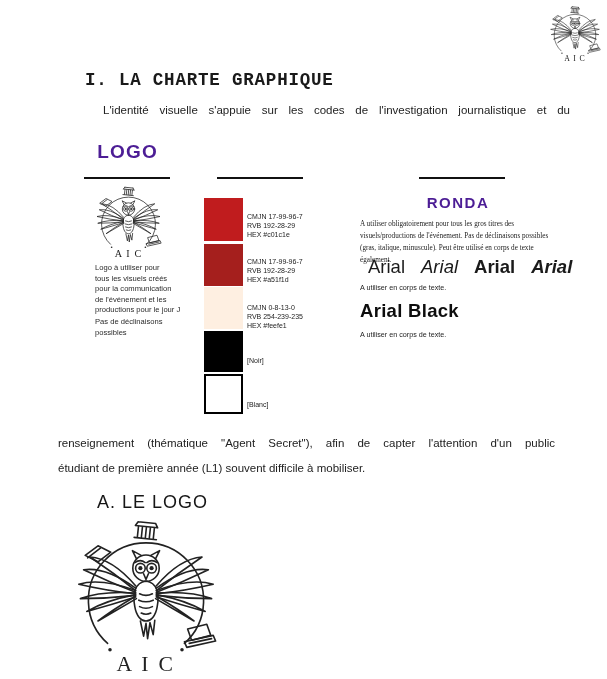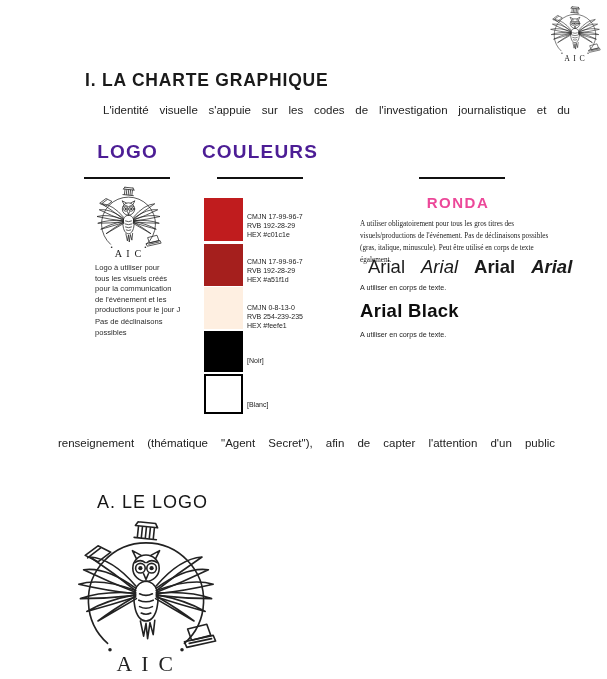--- a/index.html
+++ b/index.html
@@ -8,21 +8,21 @@
   .page { position:relative; width:607px; height:679px; background:#fff; overflow:hidden; }
 
   
   .logo-svg { position:absolute; }
   #logo-top   { left:546px; top:5px;   width:58px;  height:58px; }
   #logo-mid   { left:91px;  top:185px; width:75px;  height:75px; }
   #logo-big   { left:66px;  top:517px; width:160px; height:160px; }
 
   
   .doc-title { position:absolute; left:85px; top:70px; font-size:17.5px; font-weight:900;
-               letter-spacing:0.8px; color:#1a1a1a; }
+               letter-spacing:0.8px; color:#1a1a1a;font-family:Liberation Mono, monospace; }
   .intro { position:absolute; left:103px; top:104px; width:467px; font-size:11.5px;
            text-align:justify; text-align-last:justify; color:#222; }
 
   .col-heading { position:absolute; top:141px; font-weight:900; font-size:19px;
                  letter-spacing:1.2px; text-align:center; color:#4c1d95; }
   #h-logo      { left:85px;  width:85px;  }
   #h-couleurs  { left:190px; width:140px; }
   #h-typo      { left:360px; width:200px; }
   .rule { position:absolute; top:177px; height:2px; background:#111; }
   #rule-logo     { left:84px;  width:86px; }
@@ -33,21 +33,21 @@
   .logo-usage { position:absolute; left:95px; top:263px; font-size:7.6px; line-height:10.6px; color:#2a2a2a; }
   .logo-note  { position:absolute; left:95px; top:317px; font-size:7.6px; line-height:10.6px; color:#2a2a2a; }
 
   
   .swatch { position:absolute; left:204px; width:39px; }
   .swatch-bordered { border:2px solid #000; }
   .swatch-label { position:absolute; left:247px; font-size:7px; line-height:8.8px; color:#1c1c1c; white-space:nowrap; }
 
   
   .ronda-name { position:absolute; left:360px; width:196px; top:194px; text-align:center;
-                font-size:15px; font-weight:900; letter-spacing:1.5px; color:#ec4899; }
+                font-size:15px; font-weight:900; letter-spacing:1.5px; color:#4c1d95; }
   .ronda-desc { position:absolute; left:360px; width:197px; top:218px; font-size:7.2px;
                 line-height:12px; color:#222;font-family:Liberation Serif, serif; }
   .arial-row  { position:absolute; left:360px; width:196px; top:256px; text-align:center;
                 font-size:18.5px; color:#1a1a1a; white-space:nowrap; }
   .arial-row span { margin:0 8px; }
   .f-italic { font-style:italic; }
   .f-bold { font-weight:bold; }
   .f-bolditalic { font-weight:bold; font-style:italic; }
   .type-note1 { position:absolute; left:360px; top:283px; font-size:7.2px; color:#222; }
   .arial-black-name { position:absolute; left:360px; width:196px; top:300px; text-align:left;
@@ -127,21 +127,20 @@
 <div class="page">
 
   <svg id="logo-top" class="logo-svg" viewBox="0 0 200 200">
     <use href="#owl-logo"></use>
   </svg>
 
   <h1 class="doc-title">I. LA CHARTE GRAPHIQUE</h1>
   <p class="intro">L'identité visuelle s'appuie sur les codes de l'investigation journalistique et du</p>
 
   <div class="col-heading" id="h-logo">LOGO</div>
-  <div class="col-heading" id="h-couleurs">COULEURS</div>
   <div class="rule" id="rule-logo"></div>
   <div class="rule" id="rule-couleurs"></div>
   <div class="rule" id="rule-typo"></div>
 
   <svg id="logo-mid" class="logo-svg" viewBox="0 0 200 200">
     <use href="#owl-logo"></use>
   </svg>
   <div class="logo-usage">
     <div>Logo à utiliser pour</div>
     <div>tous les visuels créés</div>
@@ -190,20 +189,21 @@
 
   <div class="arial-row">
     <span>Arial</span><span class="f-italic">Arial</span><span class="f-bold">Arial</span><span class="f-bolditalic">Arial</span>
   </div>
   <div class="type-note1">A utiliser en corps de texte.</div>
 
   <div class="arial-black-name">Arial Black</div>
   <div class="type-note2">A utiliser en corps de texte.</div>
 
   <div class="closing-1">renseignement (thématique "Agent Secret"), afin de capter l'attention d'un public</div>
+  <div class="closing-2">étudiant de première année (L1) souvent difficile à mobiliser.</div>
 
   <h2 class="subsection">A. LE LOGO</h2>
 
   <svg id="logo-big" class="logo-svg" viewBox="0 0 200 200">
     <use href="#owl-logo"></use>
   </svg>
 
 </div>
 
 </body></html>

